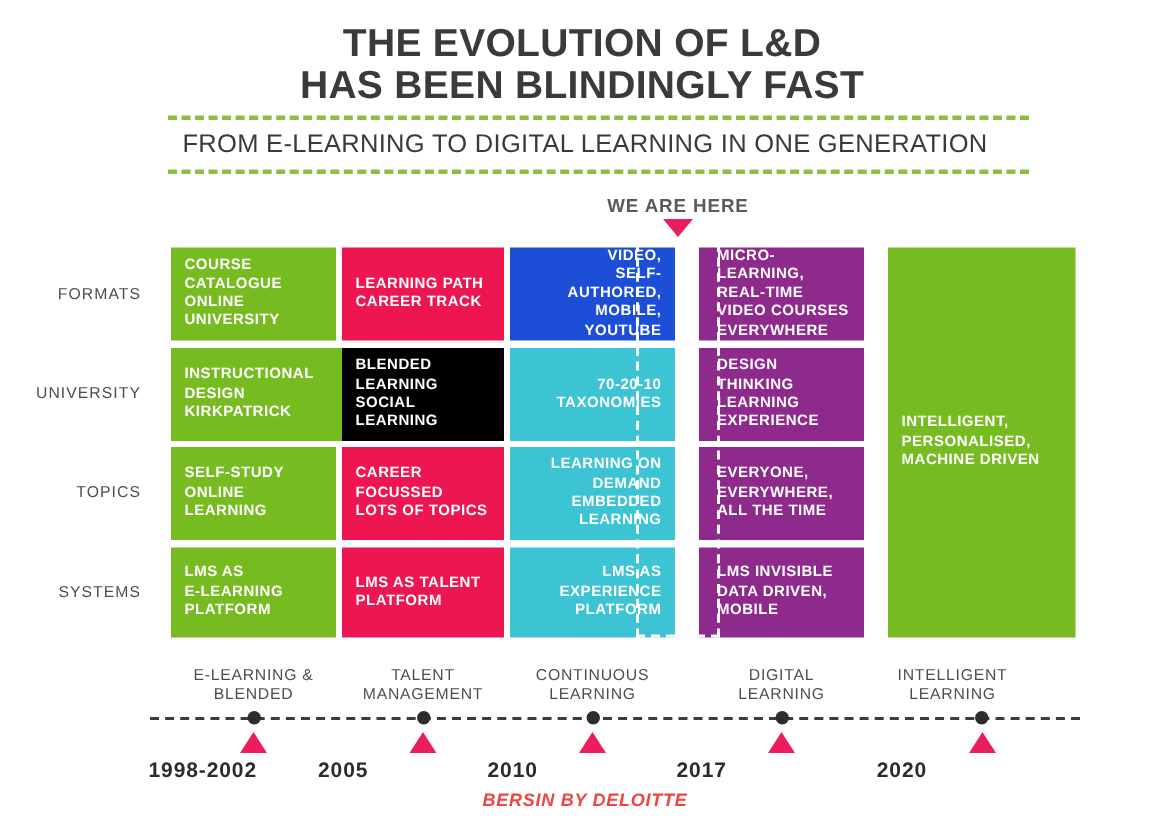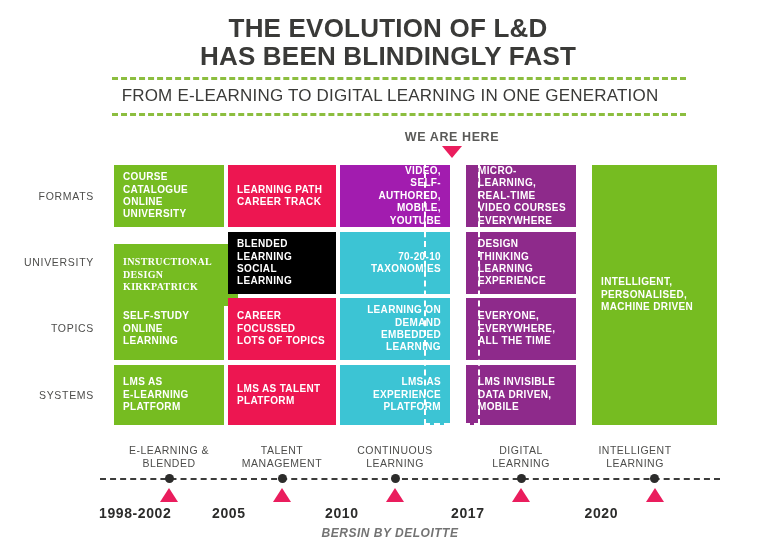--- a/index.html
+++ b/index.html
@@ -134,21 +134,21 @@
   }
 
   .footer{
     position:absolute;
     left:0;top:526px;width:780px;
     text-align:center;
     font-size:12px;
     font-weight:bold;
     font-style:italic;
     letter-spacing:0.5px;
-    color:#737373;
+    color:#ef4444;
   }
 </style>
 </head>
 <body>
 
 <div id="stage">
 
   <div class="title">
     <span>THE EVOLUTION OF L&amp;D</span>
     <span class="l2">HAS BEEN BLINDINGLY FAST</span>
@@ -162,42 +162,42 @@
   <div class="wah-arrow"></div>
 
   <div class="matrix" id="matrix">
       <div class="rowlabel" style="left: 16px; top: 190px;">FORMATS</div>
       <div class="rowlabel" style="left: 16px; top: 256px;">UNIVERSITY</div>
       <div class="rowlabel" style="left: 16px; top: 322px;">TOPICS</div>
       <div class="rowlabel" style="left: 16px; top: 389px;">SYSTEMS</div>
       <div class="cell c-center" style="left: 114px; top: 165px; width: 110px; height: 62px; background: rgb(118, 188, 33);">
         <div class="txt">COURSE<br>CATALOGUE<br>ONLINE<br>UNIVERSITY</div>
       </div>
-      <div class="cell c-center" style="left: 114px; top: 244px; width: 124px; height: 62px; background: rgb(118, 188, 33); font-family: Liberation Serif, serif;">
+      <div class="cell c-center" style="left: 114px; top: 232px; width: 124px; height: 62px; background: rgb(118, 188, 33);">
         <div class="txt">INSTRUCTIONAL<br>DESIGN<br>KIRKPATRICK</div>
       </div>
       <div class="cell c-center" style="left: 114px; top: 298px; width: 110px; height: 62px; background: rgb(118, 188, 33);">
         <div class="txt">SELF-STUDY<br>ONLINE LEARNING</div>
       </div>
       <div class="cell c-center" style="left: 114px; top: 365px; width: 110px; height: 60px; background: rgb(118, 188, 33);">
         <div class="txt">LMS AS<br>E-LEARNING<br>PLATFORM</div>
       </div>
       <div class="cell c-center" style="left: 228px; top: 165px; width: 108px; height: 62px; background: rgb(237, 22, 81);">
         <div class="txt">LEARNING PATH<br>CAREER TRACK</div>
       </div>
       <div class="cell c-center" style="left: 228px; top: 232px; width: 108px; height: 62px; background: #000000;">
         <div class="txt">BLENDED LEARNING<br>SOCIAL LEARNING</div>
       </div>
       <div class="cell c-center" style="left: 228px; top: 298px; width: 108px; height: 62px; background: rgb(237, 22, 81);">
         <div class="txt">CAREER FOCUSSED<br>LOTS OF TOPICS</div>
       </div>
       <div class="cell c-center" style="left: 228px; top: 365px; width: 108px; height: 60px; background: rgb(237, 22, 81);">
         <div class="txt">LMS AS TALENT<br>PLATFORM</div>
       </div>
-      <div class="cell c-right" style="left: 340px; top: 165px; width: 110px; height: 62px; background: #a21caf;">
+      <div class="cell c-right" style="left: 340px; top: 165px; width: 110px; height: 62px; background: #1d4ed8;">
         <div class="txt">VIDEO,<br>SELF-AUTHORED,<br>MOBILE,<br>YOUTUBE</div>
       </div>
       <div class="cell c-right" style="left: 340px; top: 232px; width: 110px; height: 62px; background: rgb(60, 196, 212);">
         <div class="txt">70-20-10<br>TAXONOMIES</div>
       </div>
       <div class="cell c-right" style="left: 340px; top: 298px; width: 110px; height: 62px; background: rgb(60, 196, 212);">
         <div class="txt">LEARNING ON<br>DEMAND<br>EMBEDDED<br>LEARNING</div>
       </div>
       <div class="cell c-right" style="left: 340px; top: 365px; width: 110px; height: 60px; background: rgb(60, 196, 212);">
         <div class="txt">LMS AS<br>EXPERIENCE<br>PLATFORM</div>

